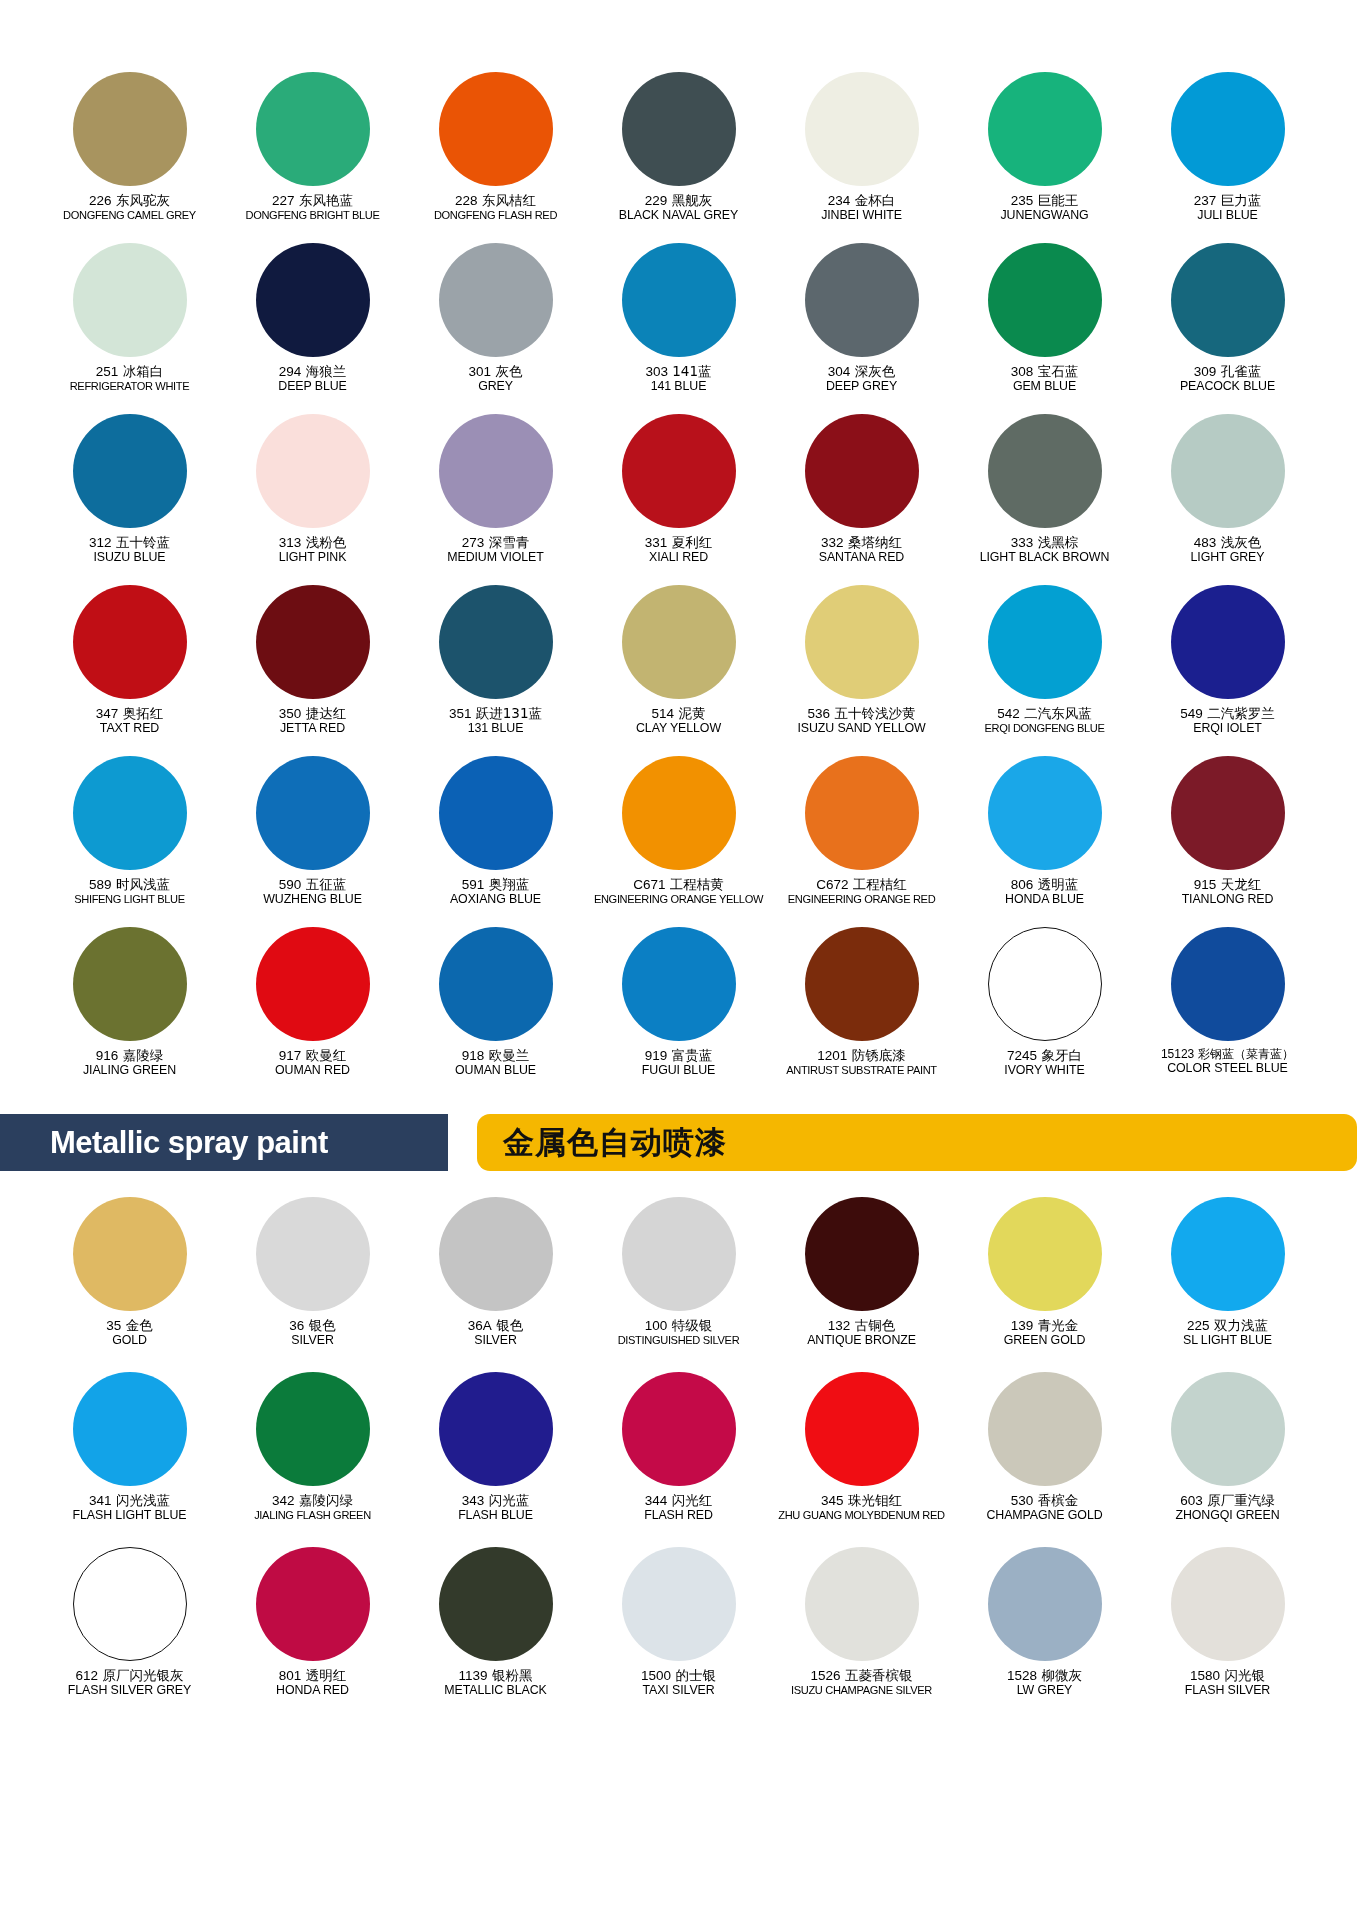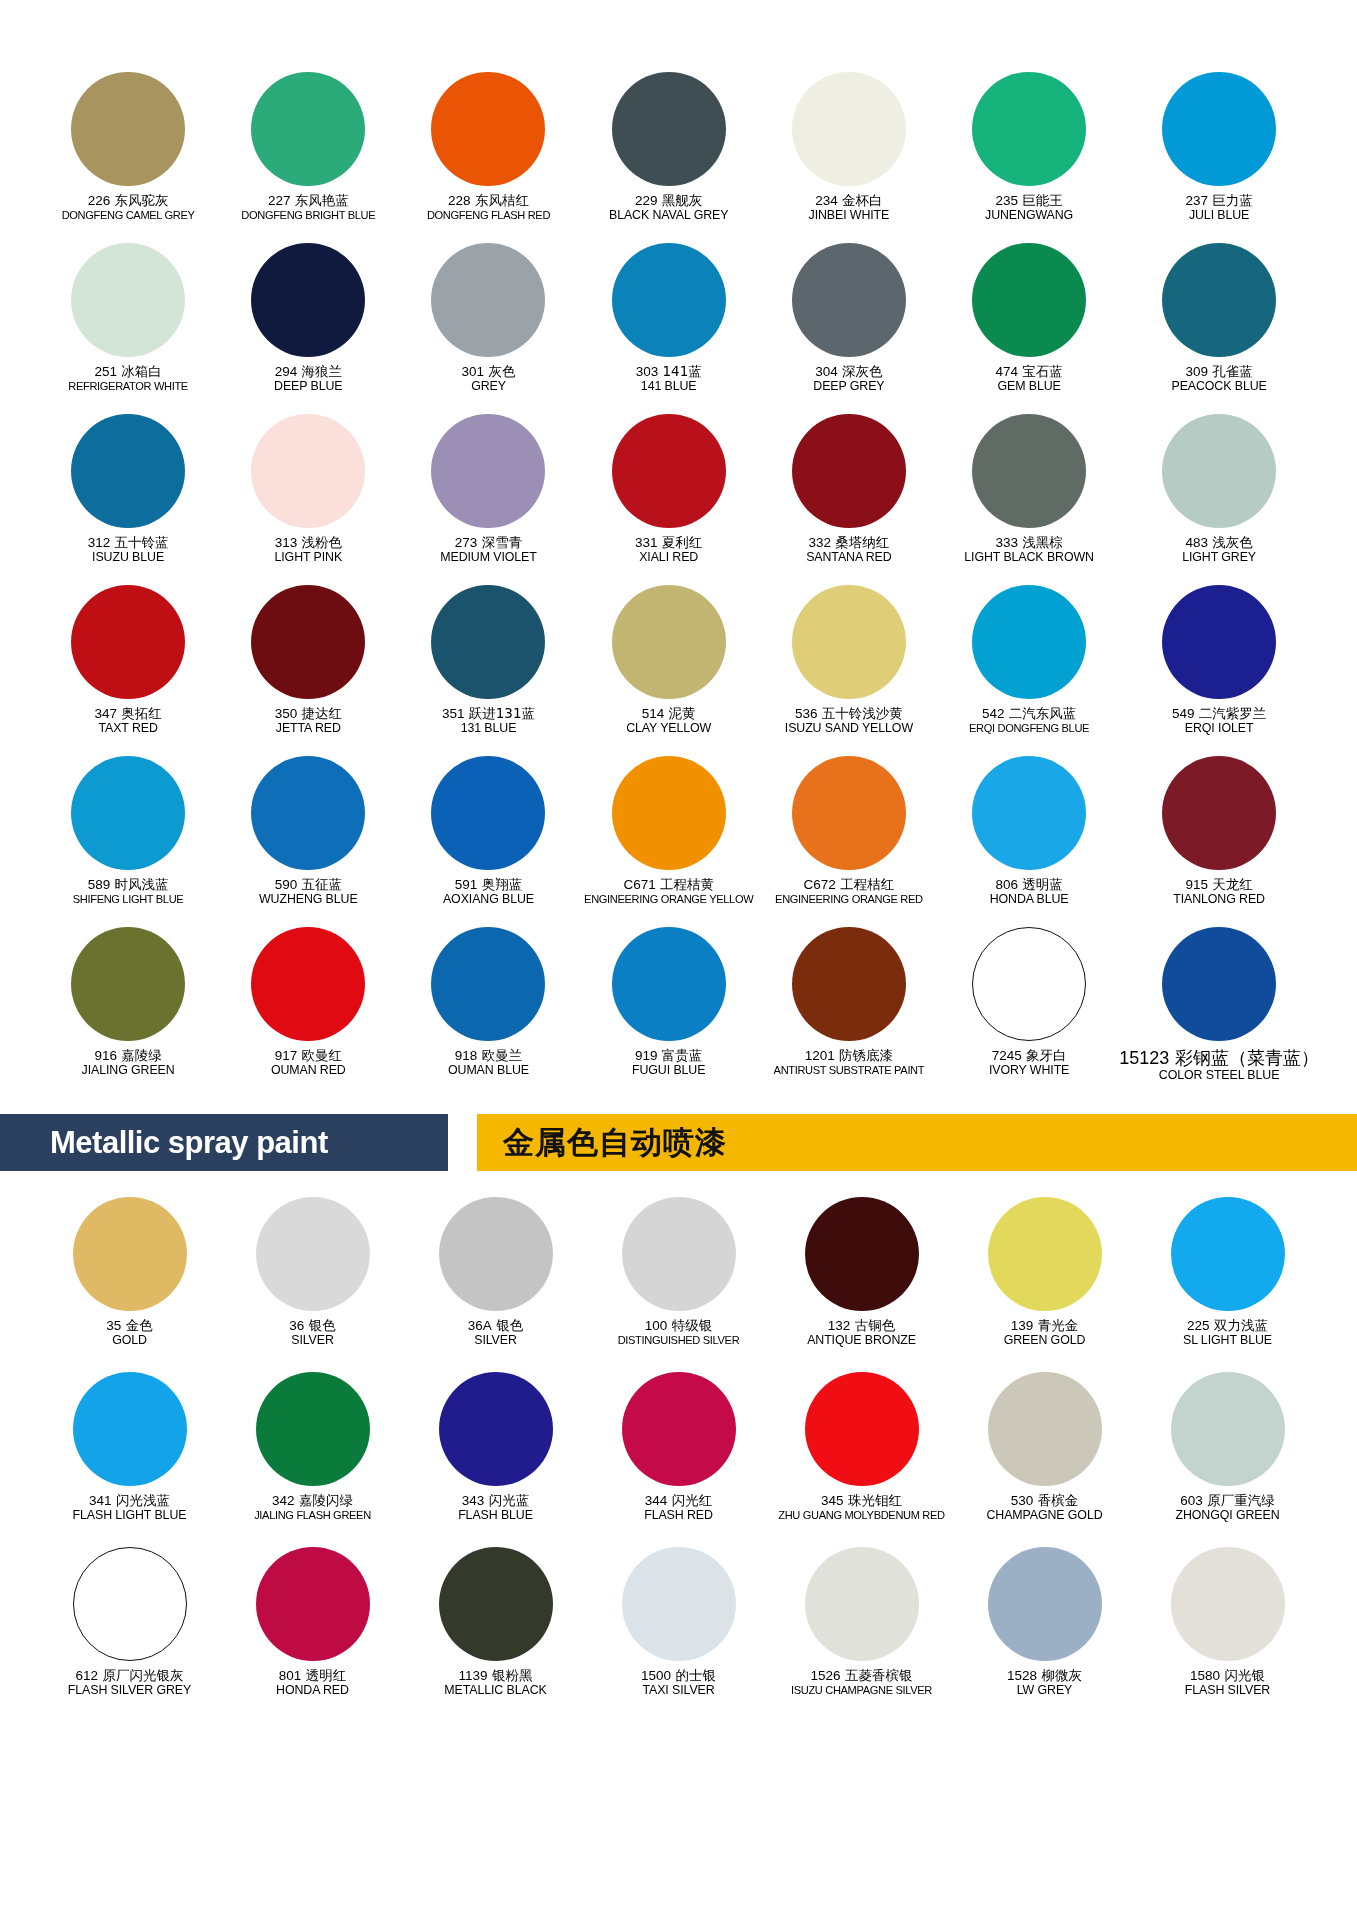--- a/index.html
+++ b/index.html
@@ -50,21 +50,21 @@
   .cn .code{font-family:"Liberation Sans", sans-serif;}
   .en{
     font-size:12.4px;
     color:#000;
     font-family:"Liberation Sans", sans-serif;
     white-space:nowrap;
     margin-top:1px;
     letter-spacing:-0.1px;
   }
   .en.tight{font-size:11.1px;letter-spacing:-0.35px;}
-  .cn.tight{font-size:18px;}
+  .cn.tight{font-size:12px;}
 
   
   #solid-section{padding-top:72px;}
   #solid-section .grid{row-gap:0;}
   #solid-section .swatch-cell{height:171px;}
 
   
   .banner{
     position:relative;
     display:flex;
@@ -83,21 +83,21 @@
     color:#ffffff;
     font-size:31px;
     font-weight:bold;
     padding-left:50px;
     font-family:"Liberation Sans", sans-serif;
     letter-spacing:-0.5px;
   }
   .banner-right{
     flex:1;
     background:#f5b700;
-    display:flex;align-items:center;
+    display:flex;align-items:center;border-radius:13px;
   }
   .banner-right span{
     color:#111;
     font-size:31px;
     font-weight:bold;
     padding-left:26px;
     font-family:"DejaVu Sans", sans-serif;
     letter-spacing:1px;
   }
 
@@ -192,21 +192,21 @@
         <div class="swatch-cell">
           <div class="dot" style="background: rgb(92, 103, 109);"></div>
           <div class="labels">
             <div class="cn"><span class="code">304</span> 深灰色</div>
             <div class="en">DEEP GREY</div>
           </div>
         </div>
         <div class="swatch-cell">
           <div class="dot" style="background: rgb(10, 138, 78);"></div>
           <div class="labels">
-            <div class="cn"><span class="code">474</span> 宝石蓝</div>
+            <div class="cn"><span class="code">308</span> 宝石蓝</div>
             <div class="en">GEM BLUE</div>
           </div>
         </div>
         <div class="swatch-cell">
           <div class="dot" style="background: rgb(22, 103, 125);"></div>
           <div class="labels">
             <div class="cn"><span class="code">309</span> 孔雀蓝</div>
             <div class="en">PEACOCK BLUE</div>
           </div>
         </div>

